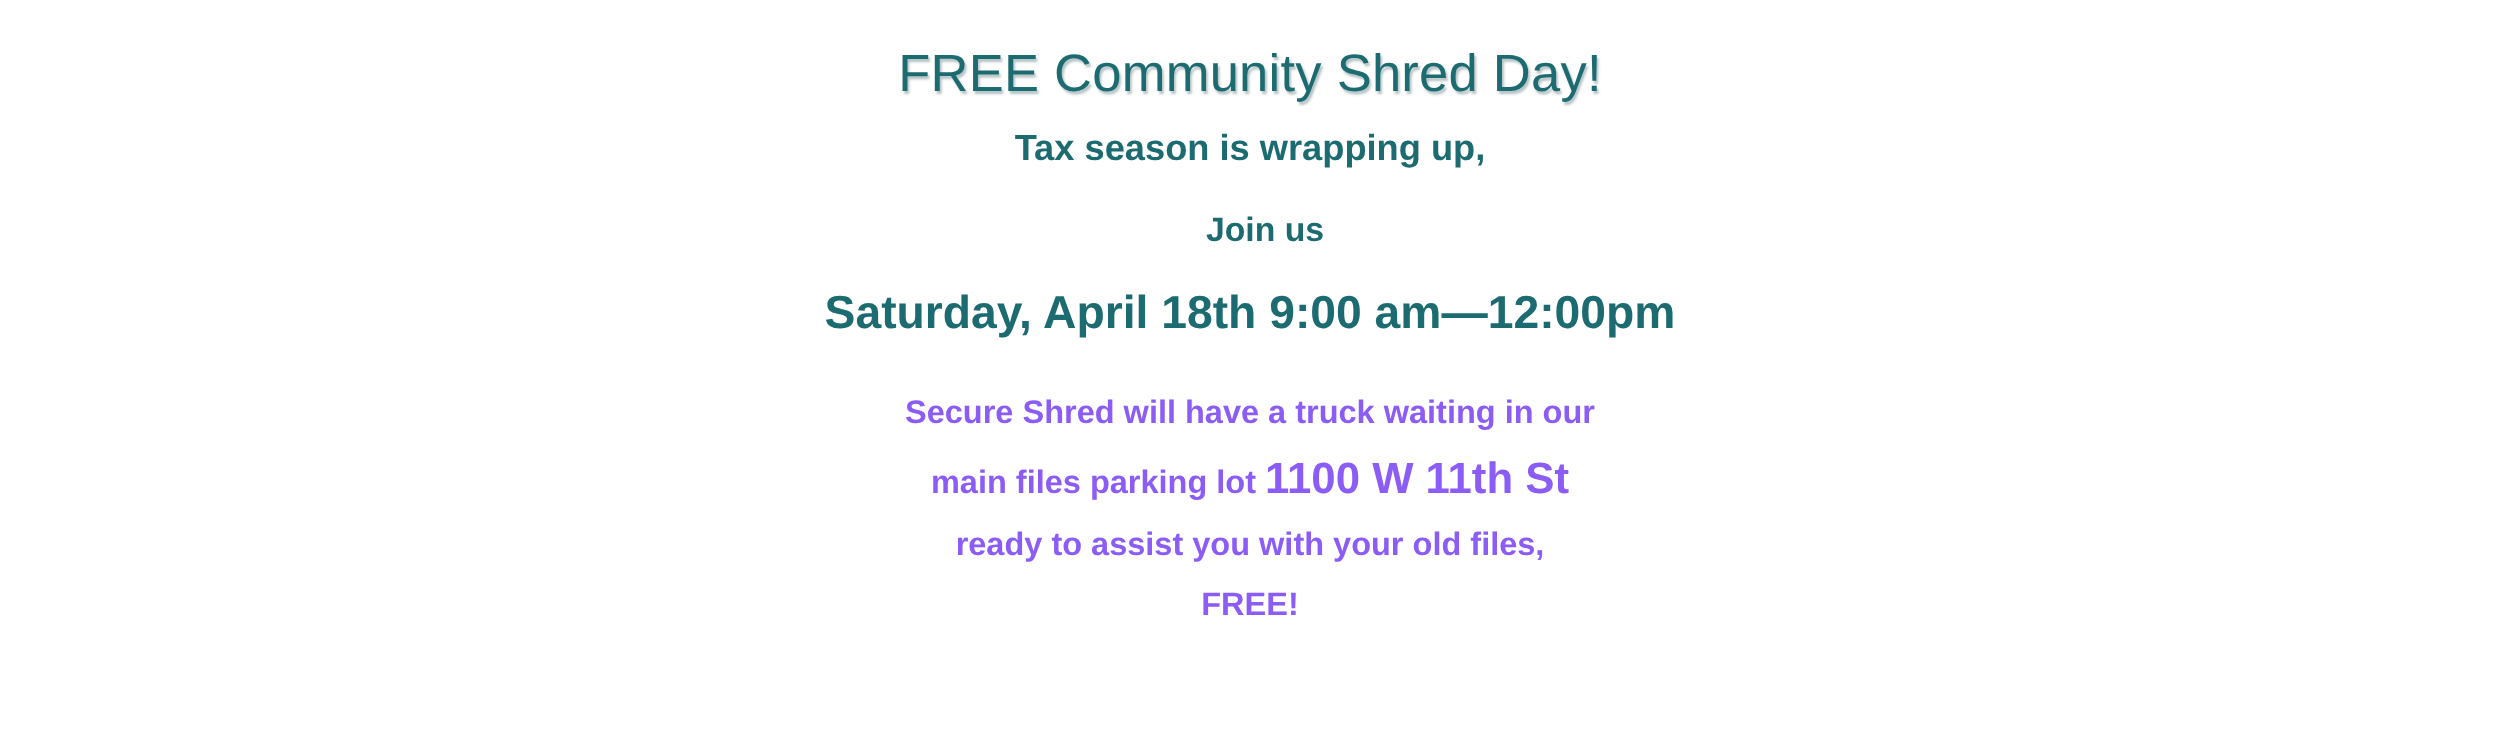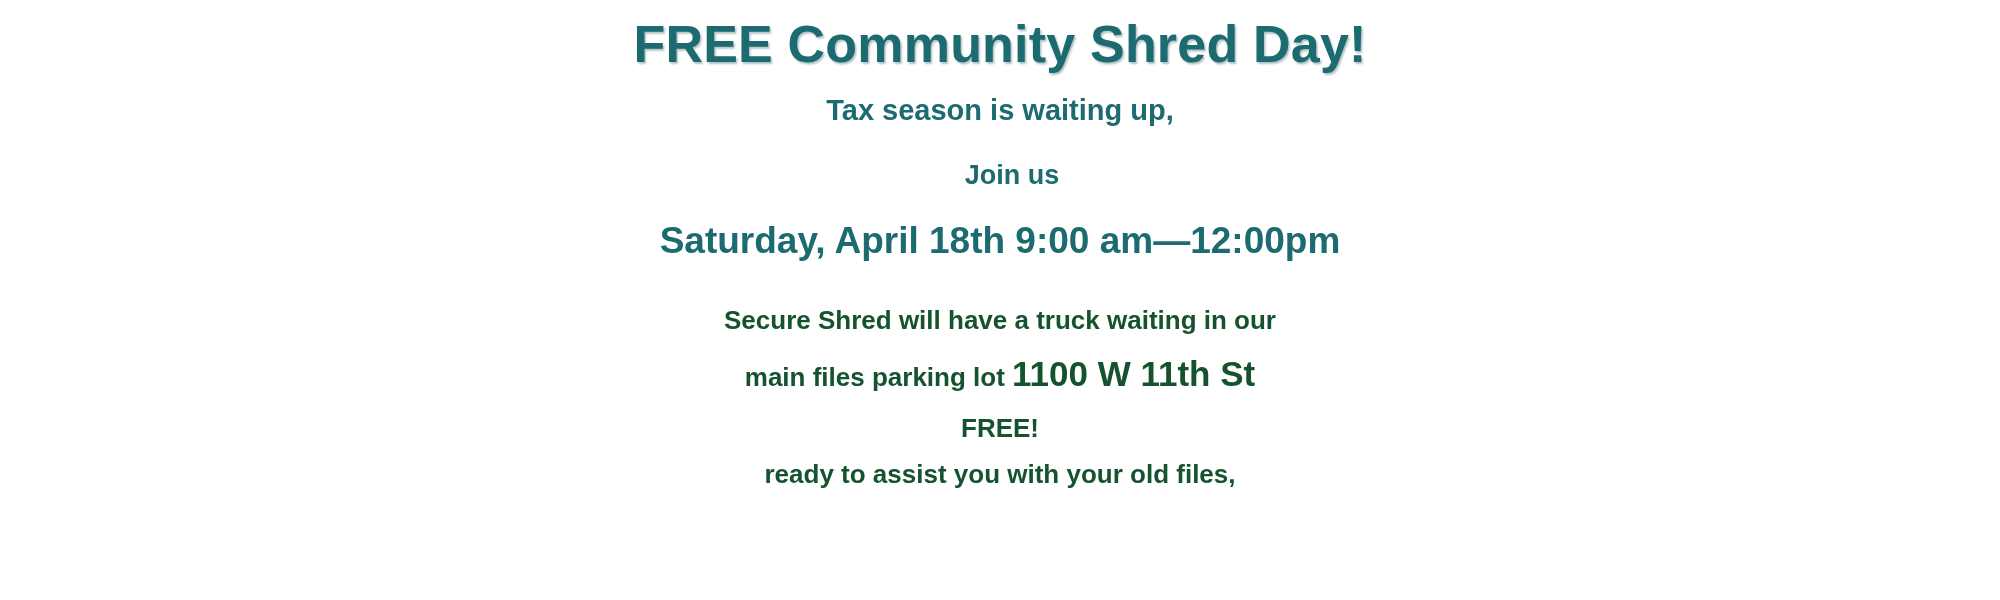--- a/index.html
+++ b/index.html
@@ -17,25 +17,25 @@
     width: 2000px;
     height: 600px;
     box-sizing: border-box;
     display: block;
     position: relative;
     background: #ffffff;
     text-align: center;
   }
   .headline {
     color: #1c6b70;
-    font-weight: bold;
-    font-size: 52px;
+    font-weight: normal;
+    font-size: 42px;
     letter-spacing: 0.2px;
     line-height: 1.1;
-    padding-top: 16px;
+    padding-top: 36px;
     text-shadow: 1.5px 2px 2px rgba(140,160,165,0.65);
   }
   .subline {
     color: #1c6b70;
     font-weight: bold;
     font-size: 29px;
     line-height: 1.35;
     margin-top: 18px;
   }
   .subline .line2 {
@@ -50,21 +50,21 @@
   }
   .datetime {
     color: #1c6b70;
     font-weight: bold;
     font-size: 37px;
     margin-top: 28px;
     line-height: 1.2;
   }
   .body-block {
     margin-top: 34px;
-    color: #14532d;
+    color: #8b5cf6;
     font-weight: bold;
     font-size: 26px;
     line-height: 1.75;
   }
   .body-block .addr {
     font-size: 35px;
     font-weight: bold;
   }
   .body-block .row {
     display: block;
@@ -75,29 +75,29 @@
   }
 </style>
 </head>
 <body>
 
 <div class="flyer">
 
   <div class="headline">FREE Community Shred Day!</div>
 
   <div class="subline">
-    <span class="line1">Tax season is waiting up,</span>
+    <span class="line1">Tax season is wrapping up,</span>
   </div>
 
   <div class="joinus">Join us</div>
 
   <div class="datetime">Saturday, April 18th 9:00 am—12:00pm</div>
 
   <div class="body-block">
     <span class="row">Secure Shred will have a truck waiting in our</span>
     <span class="row">
       <span>main files parking lot </span><span class="addr">1100 W 11th St</span>
     </span>
+    <span class="row">ready to assist you with your old files,</span>
     <span class="row free-final">FREE!</span>
-    <span class="row">ready to assist you with your old files,</span>
   </div>
 
 </div>
 
 </body></html>

